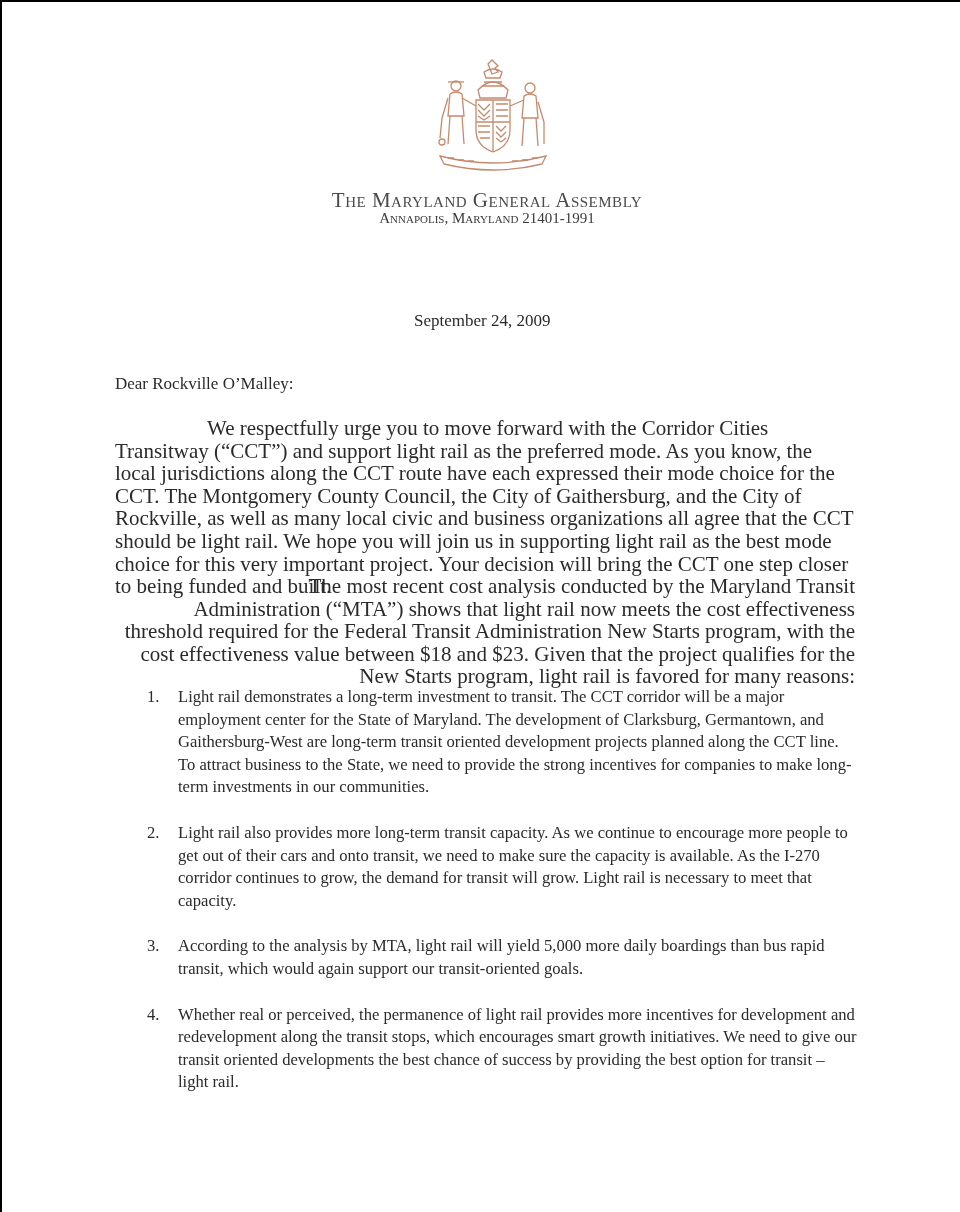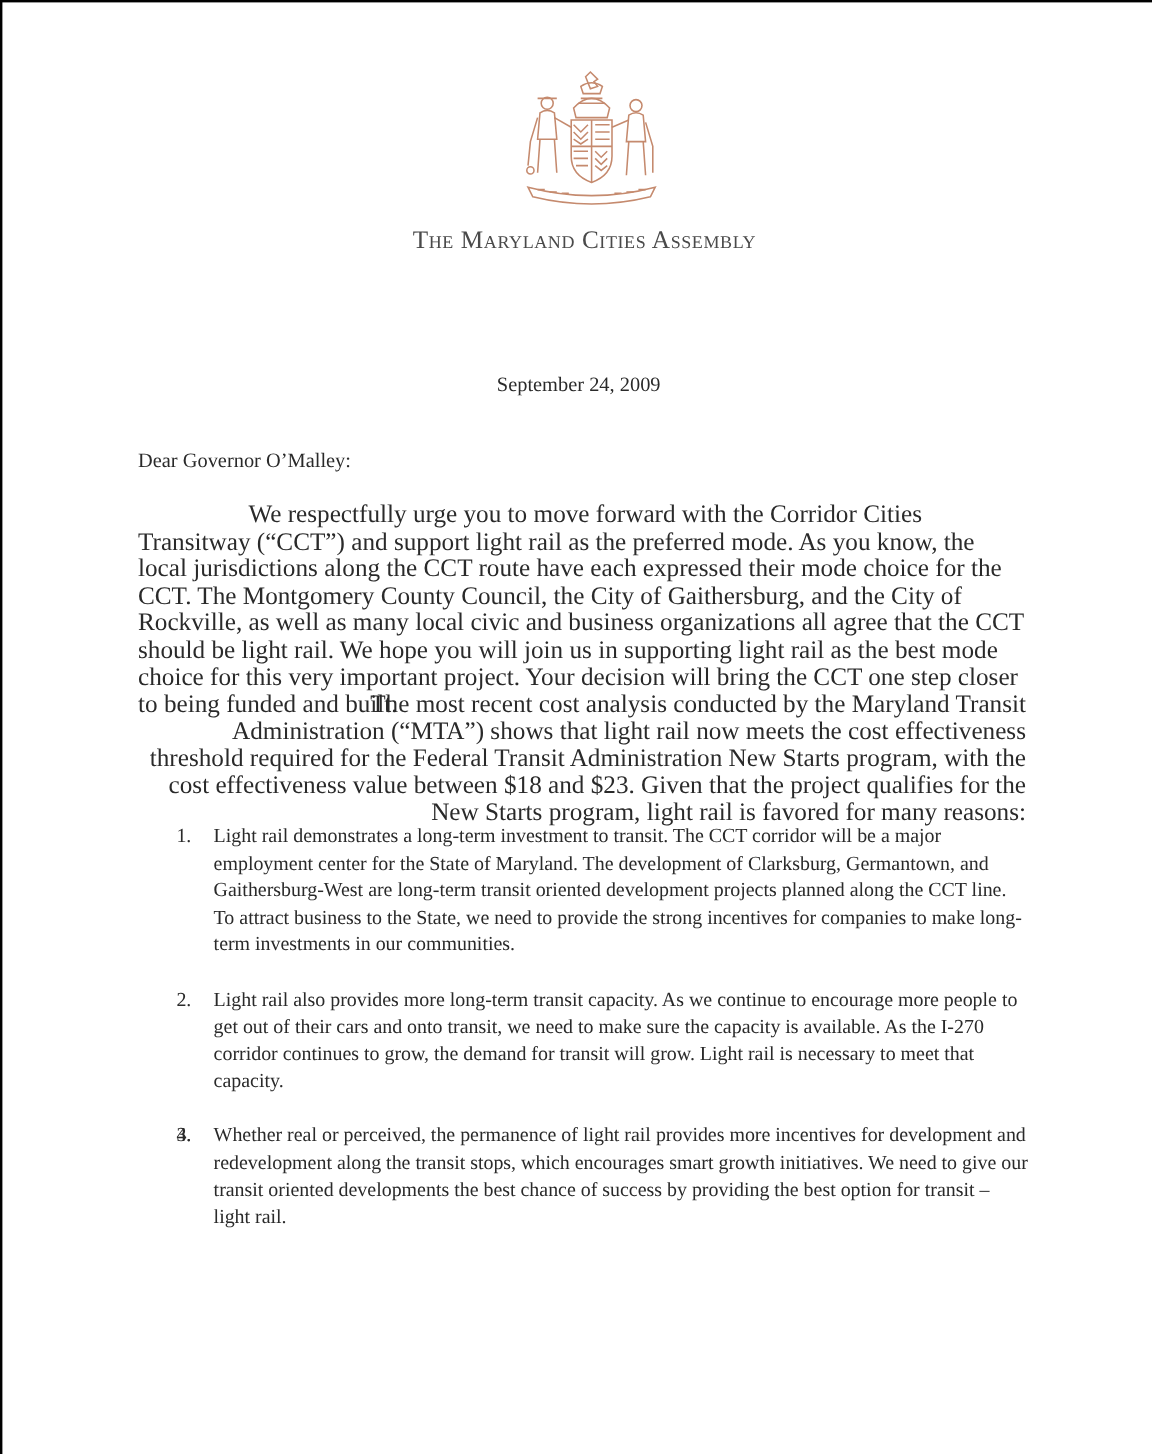--- a/index.html
+++ b/index.html
@@ -68,41 +68,43 @@
       <path d="M90 38 q6 -4 12 0 l2 22 h-16 z"></path>
       <path d="M90 42 l-14 6"></path>
       <path d="M90 60 l-2 28 M102 60 l2 28"></path>
       <path d="M104 44 l6 20 l0 22"></path>
 
       <path d="M6 98 q53 14 106 0 l-4 8 q-49 12 -98 0 z"></path>
       <path d="M14 100 h6 M24 102 h6 M34 103 h6 M78 103 h6 M88 102 h6 M98 100 h6"></path>
     </svg>
   </div>
 
-  <div class="letterhead lh-title">The Maryland Cities Assembly</div>
+  <div class="letterhead lh-title">The Maryland General Assembly</div>
+  <div class="letterhead lh-sub">Annapolis, Maryland 21401-1991</div>
 
   <div class="date">September 24, 2009</div>
 
-  <div class="salutation">Dear Governor O’Malley:</div>
+  <div class="salutation">Dear Rockville O’Malley:</div>
 
   <p class="para p1"><span class="indent"></span><span>We respectfully urge you to move forward with the Corridor Cities Transitway (“CCT”) and support light rail as the preferred mode.  As you know, the local jurisdictions along the CCT route have each expressed their mode choice for the CCT. The Montgomery County Council, the City of Gaithersburg, and the City of Rockville, as well as many local civic and business organizations all agree that the CCT should be light rail. We hope you will join us in supporting light rail as the best mode choice for this very important project. Your decision will bring the CCT one step closer to being funded and built.</span></p>
 
   <p class="para p2"><span class="indent"></span><span>The most recent cost analysis conducted by the Maryland Transit Administration (“MTA”) shows that light rail now meets the cost effectiveness threshold required for the Federal Transit Administration New Starts program, with the cost effectiveness value between $18 and $23.  Given that the project qualifies for the New Starts program, light rail is favored for many reasons:</span></p>
 
   <ol class="reasons">
     <li>
       <span class="num">1.</span>
       <span>Light rail demonstrates a long-term investment to transit. The CCT corridor will be a major employment center for the State of Maryland. The development of Clarksburg, Germantown, and Gaithersburg-West are long-term transit oriented development projects planned along the CCT line.  To attract business to the State, we need to provide the strong incentives for companies to make long-term investments in our communities.</span>
     </li>
     <li>
       <span class="num">2.</span>
       <span>Light rail also provides more long-term transit capacity.  As we continue to encourage more people to get out of their cars and onto transit, we need to make sure the capacity is available. As the I-270 corridor continues to grow, the demand for transit will grow. Light rail is necessary to meet that capacity.</span>
     </li>
     <li>
       <span class="num">3.</span>
+      <span>According to the analysis by MTA, light rail will yield 5,000 more daily boardings than bus rapid transit, which would again support our transit-oriented goals.</span>
     </li>
     <li>
       <span class="num">4.</span>
       <span>Whether real or perceived, the permanence of light rail provides more incentives for development and redevelopment along the transit stops, which encourages smart growth initiatives.  We need to give our transit oriented developments the best chance of success by providing the best option for transit – light rail.</span>
     </li>
   </ol>
 
 </div>
 
 </body></html>

